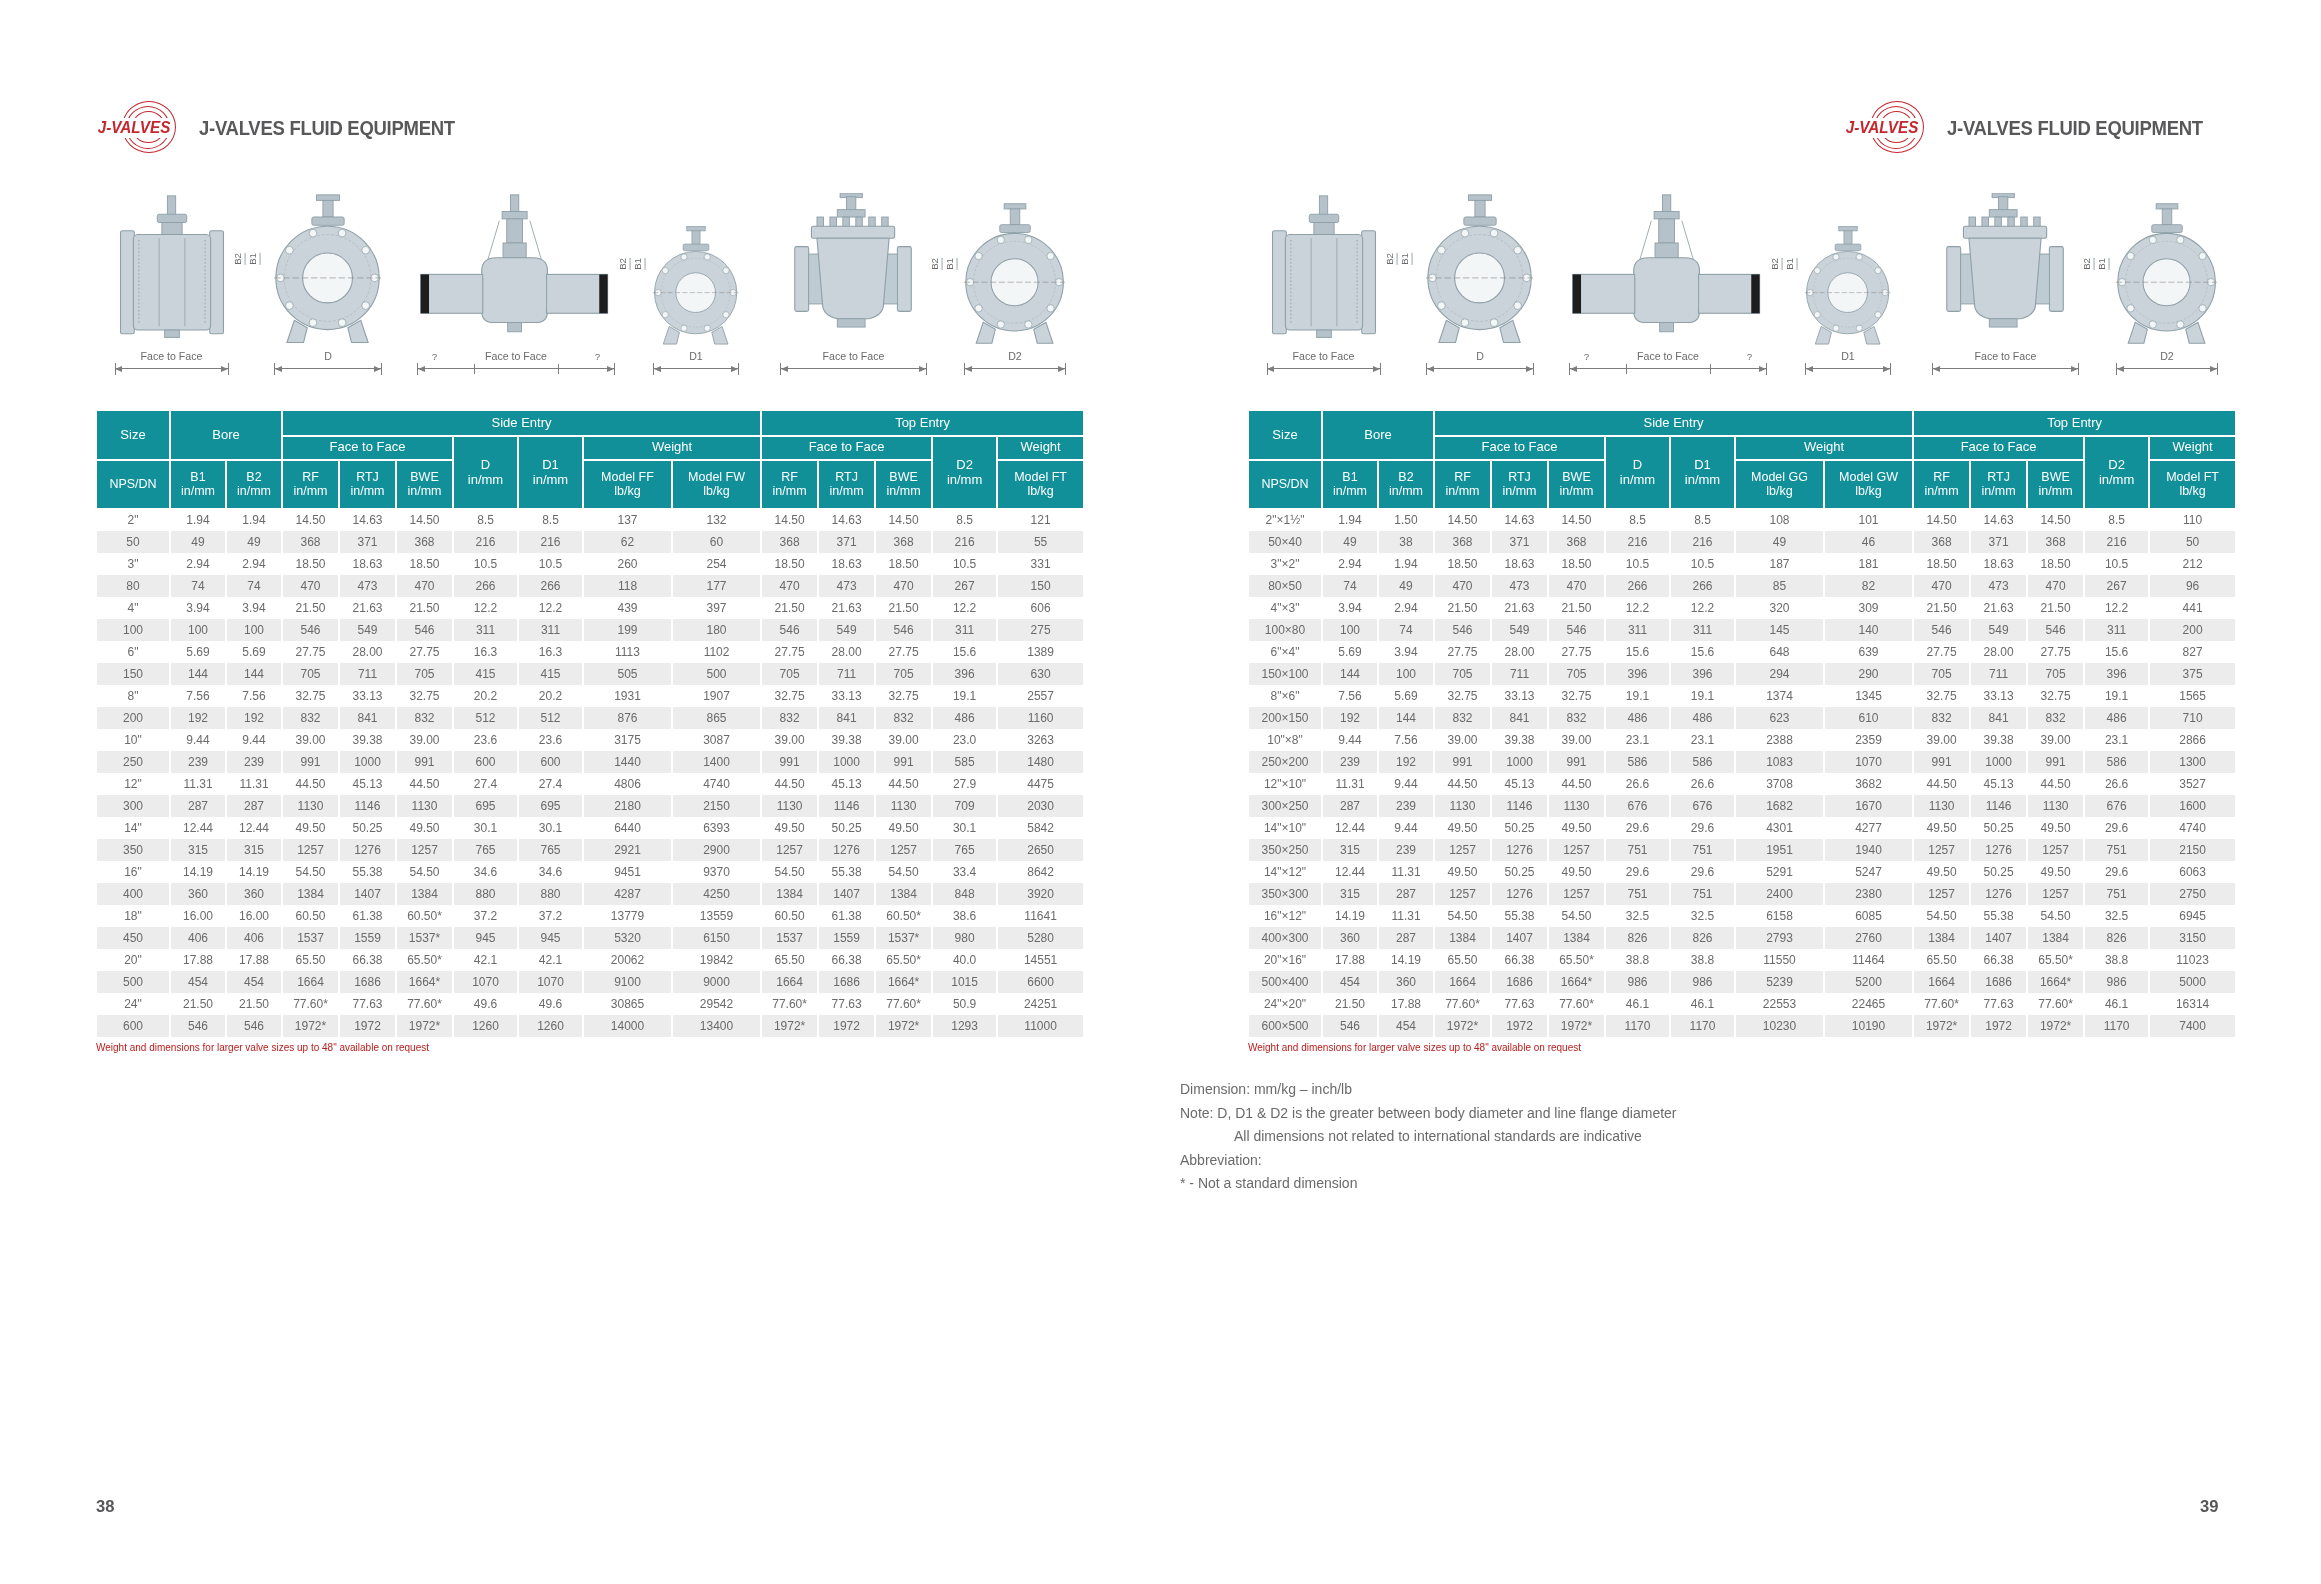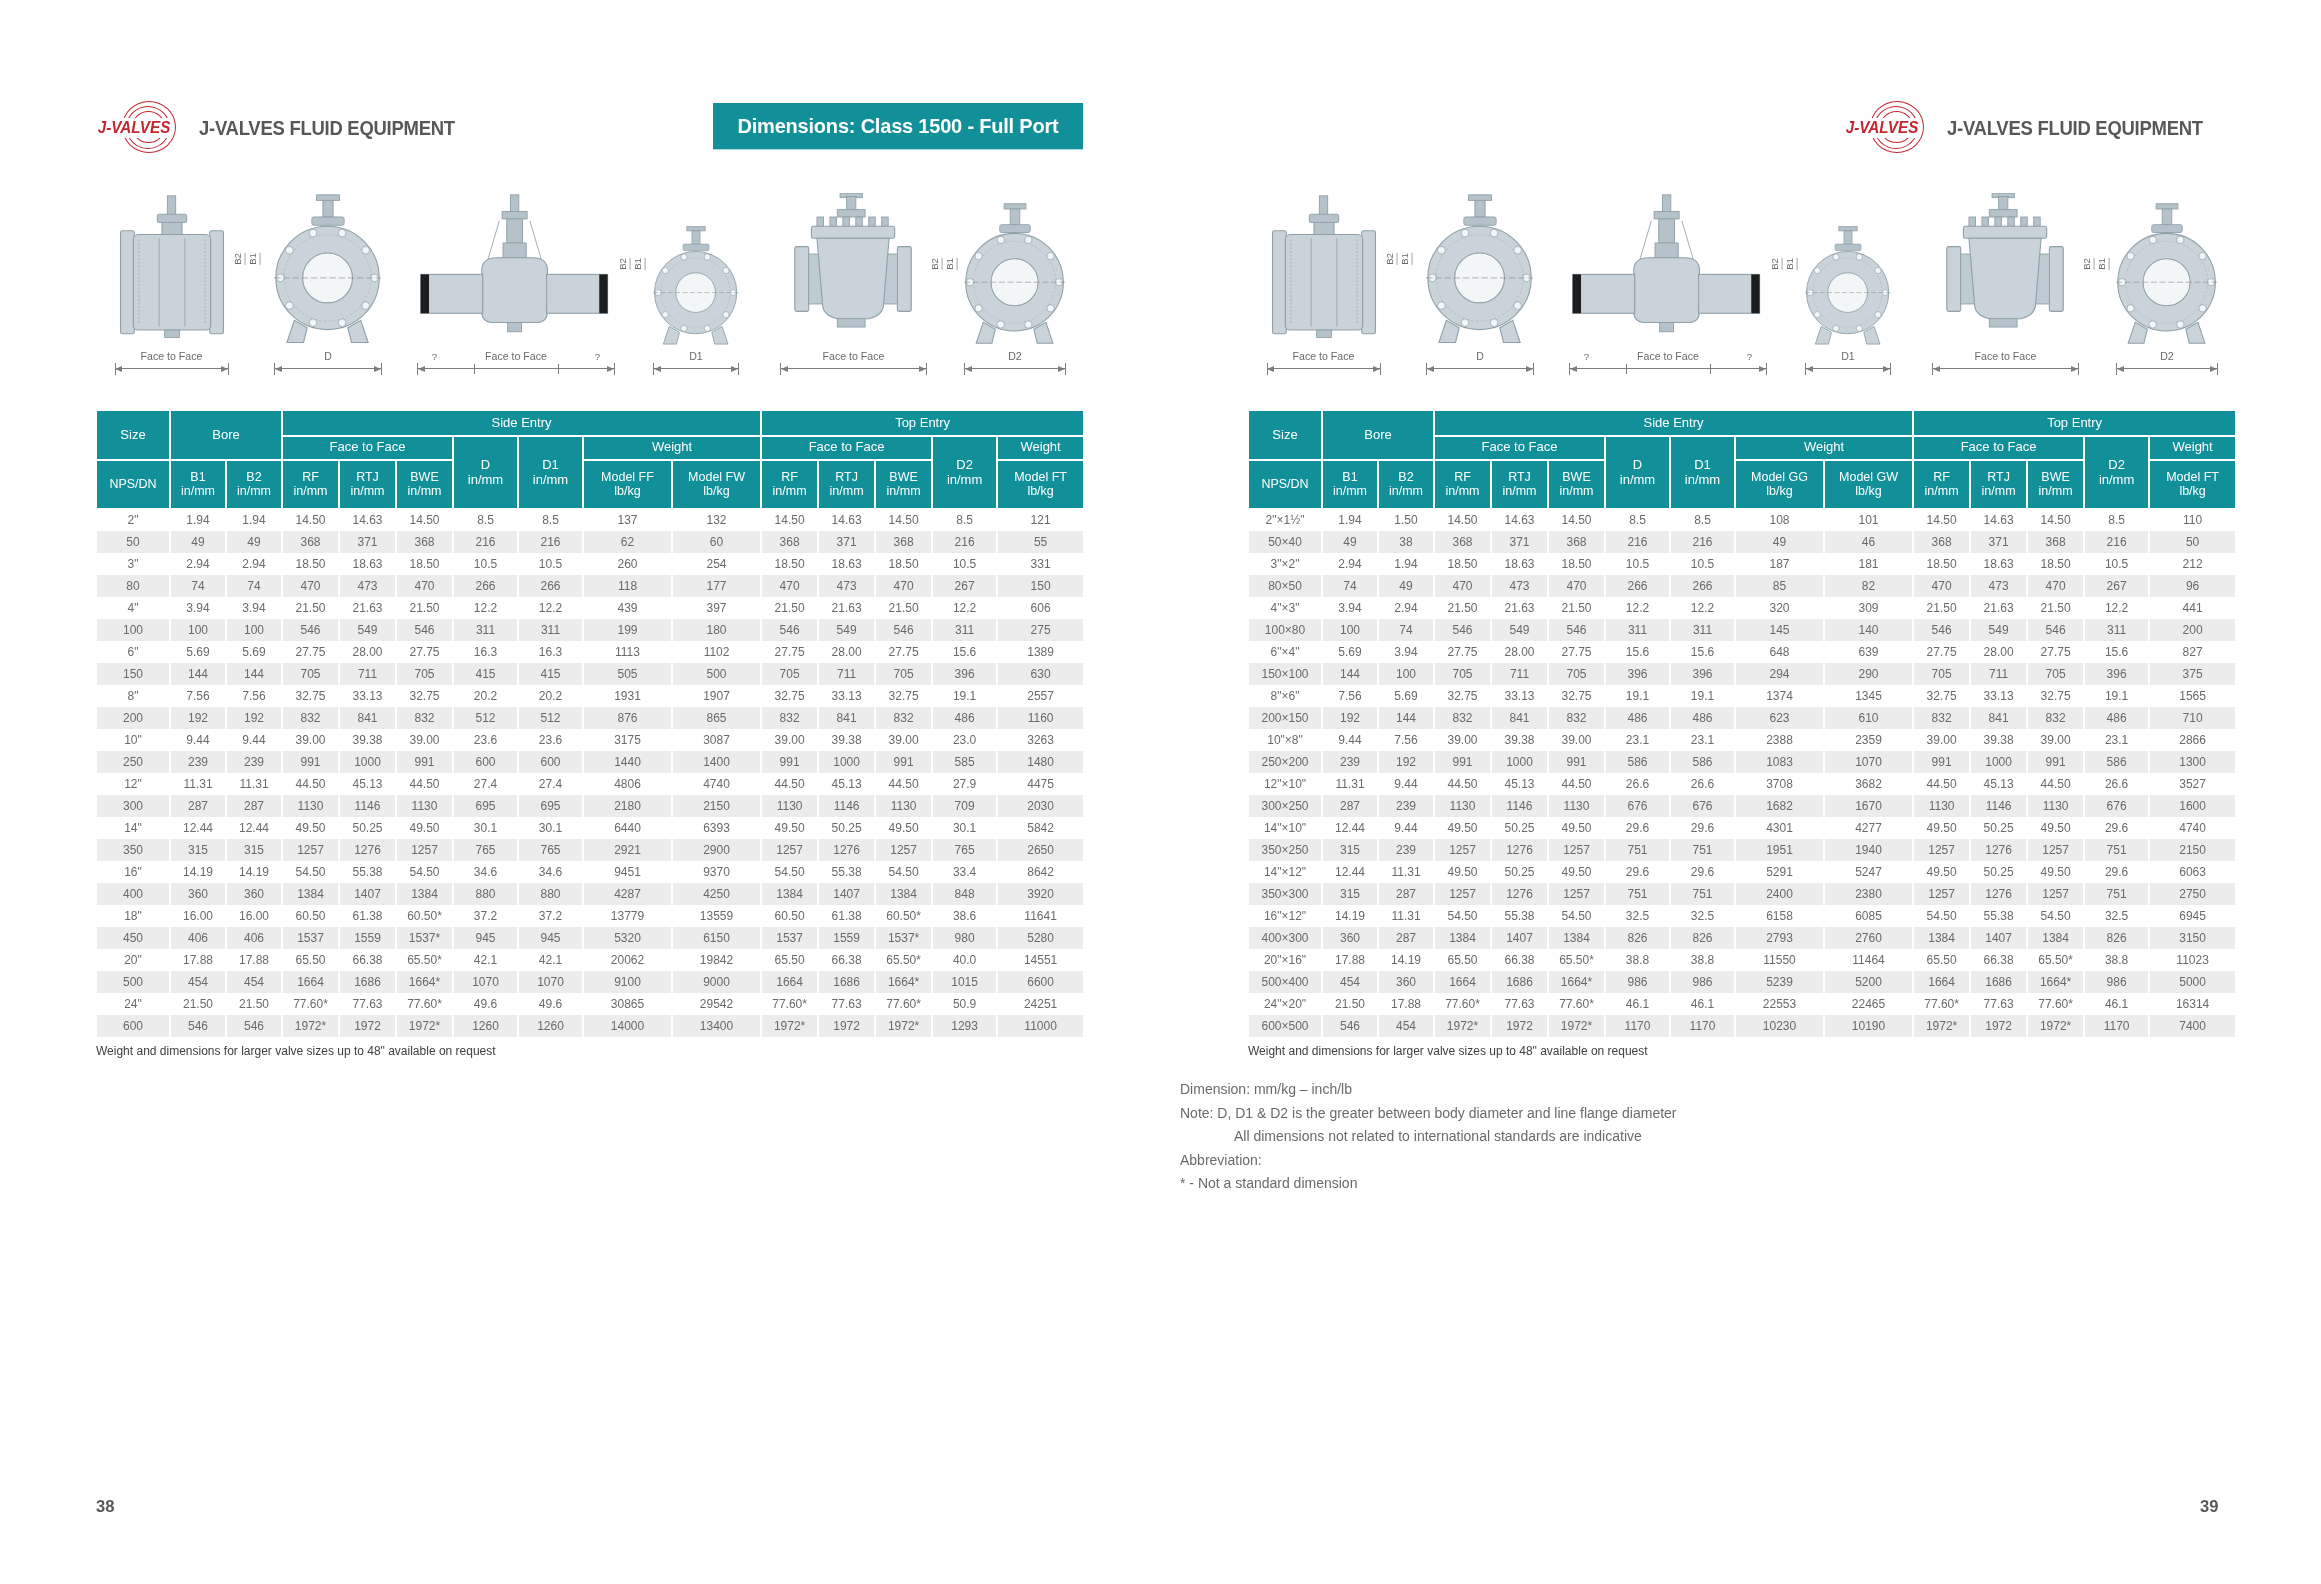--- a/index.html
+++ b/index.html
@@ -62,21 +62,21 @@
   .dtable th{background:#12909A;color:#fff;font-weight:normal;border:1.4px solid #fff;
       font-size:13px;line-height:1.12;padding:0.9px 0;text-align:center;vertical-align:middle;}
   .dtable th div{line-height:1.15;}
   .dtable tr.hA th{height:22px;}
   .dtable tr.hB th{height:20px;}
   .dtable tr.hC th{height:46px;font-size:12.5px;}
   .dtable td{font-size:12px;color:#6a6a6a;text-align:center;height:22px;padding:0;
       border-left:1.4px solid #fff;border-right:1.4px solid #fff;background:#fff;line-height:1;}
   .dtable tr.alt td{background:#ECECEC;}
 
-  .footnote{position:absolute;font-size:12px;color:#404040;white-space:nowrap;}
+  .footnote{position:absolute;font-size:10px;color:#b91c1c;white-space:nowrap;}
   .notes{position:absolute;font-size:14px;color:#6a6a6a;line-height:23.5px;}
   .notes .line{white-space:nowrap;}
   .notes .indent{padding-left:54px;}
   .pagenum{position:absolute;font-size:16.6px;font-weight:bold;color:#58585a;}
 </style>
 </head>
 <body>
 
 <svg width="0" height="0" style="position:absolute">
   <defs>
@@ -153,21 +153,20 @@
 
 <div class="sheet">
 
   <div class="logo" style="left:96px;top:100px;">
     <span class="ring1"></span>
     <span class="ring2"></span>
     <span class="ring3"></span>
     <span class="logo-text">J-VALVES</span>
   </div>
   <div class="brand-name" style="left:199px;top:116px;">J-VALVES FLUID EQUIPMENT</div>
-  <div class="banner" style="left:713px;top:103px;width:370px;">Dimensions: Class 1500 - Full Port</div>
 
   <div class="drawings" style="left:96px;top:168px;">
     <div class="fig" style="left:18.5px;width:114px;">
       <svg viewBox="0 0 124 166">
           <use href="#g-side"></use>
         </svg>
       <div class="dimcap">
         <span class="dimtext">Face to Face</span>
         <div class="dimline">
             <i class="tl"></i>

